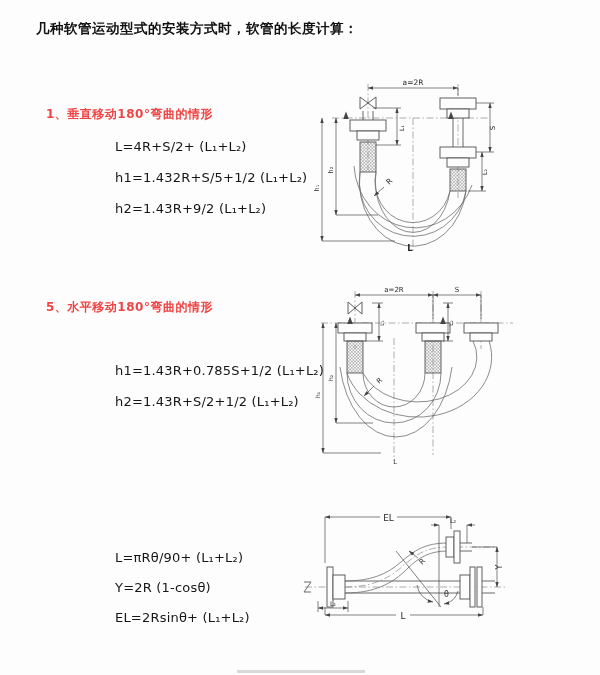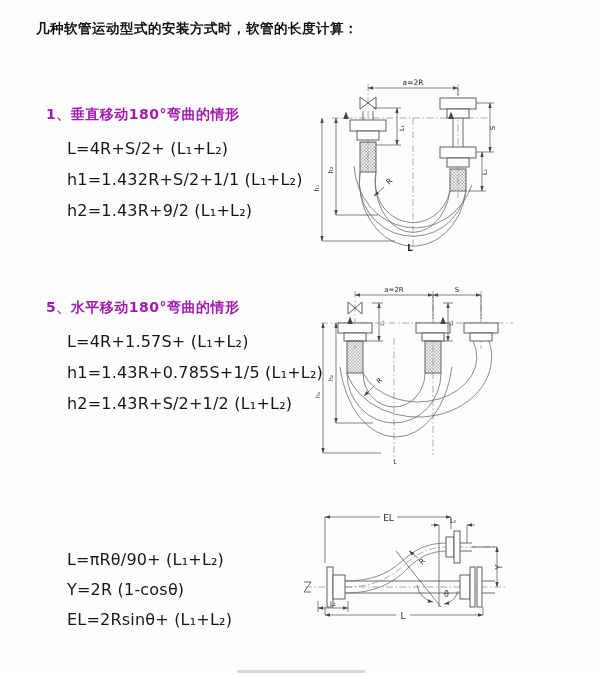--- a/index.html
+++ b/index.html
@@ -7,25 +7,25 @@
     position:relative;width:600px;height:675px;margin:0 auto;
     background:#fdfdfd;overflow:hidden;
     font-family:"DejaVu Sans","Liberation Sans",sans-serif;
     color:#1d1d1d;
   }
   .doc-title{
     position:absolute;left:36px;top:20px;
     font-size:13.5px;font-weight:600;letter-spacing:0.5px;color:#111;
   }
   .sec-heading{
-    position:absolute;font-size:14px;font-weight:600;color:#a21caf;letter-spacing:0.5px;
+    position:absolute;font-size:12px;font-weight:600;color:#ef4444;letter-spacing:0.5px;
   }
   .formula{
-    position:absolute;font-size:16px;font-weight:400;color:#161616;
-    font-family:"DejaVu Sans",sans-serif;letter-spacing:0.2px;
+    position:absolute;font-size:13px;font-weight:400;color:#161616;
+    font-family:"DejaVu Sans",sans-serif;letter-spacing:0.2px;margin-left:48px;
   }
   svg.diag{position:absolute;}
   svg.diag .ln{fill:none;stroke:#5a5a5a;stroke-width:0.9;}
   svg.diag .thin{fill:none;stroke:#6e6e6e;stroke-width:0.8;}
   svg.diag .dim{fill:none;stroke:#4a4a4a;stroke-width:0.7;}
   svg.diag .cl{fill:none;stroke:#7a7a7a;stroke-width:0.6;stroke-dasharray:7 2.5 1.5 2.5;}
   svg.diag .part{fill:#fdfdfd;stroke:#4f4f4f;stroke-width:0.9;}
   svg.diag text{fill:#2a2a2a;font-family:"DejaVu Sans",sans-serif;}
   .scan-artifact{
     position:absolute;left:237px;top:670px;width:128px;height:3px;background:#d9d9d9;
@@ -33,26 +33,25 @@
 </style>
 </head>
 <body>
 
 <div class="page">
 
   <div class="doc-title">几种软管运动型式的安装方式时，软管的长度计算：</div>
 
   <div class="sec-heading" style="left:46px;top:106px;">1、垂直移动180°弯曲的情形</div>
   <div class="formula" style="left:67px;top:139px;">L=4R+S/2+ (L₁+L₂)</div>
-  <div class="formula" style="left:67px;top:170px;">h1=1.432R+S/2+1/1 (L₁+L₂)</div>
+  <div class="formula" style="left:67px;top:170px;">h1=1.432R+S/5+1/2 (L₁+L₂)</div>
   <div class="formula" style="left:67px;top:201px;">h2=1.43R+9/2 (L₁+L₂)</div>
 
   <div class="sec-heading" style="left:46px;top:299px;">5、水平移动180°弯曲的情形</div>
-  <div class="formula" style="left:67px;top:332px;">L=4R+1.57S+ (L₁+L₂)</div>
-  <div class="formula" style="left:67px;top:363px;">h1=1.43R+0.785S+1/5 (L₁+L₂)</div>
+  <div class="formula" style="left:67px;top:363px;">h1=1.43R+0.785S+1/2 (L₁+L₂)</div>
   <div class="formula" style="left:67px;top:394px;text-align:right;">h2=1.43R+S/2+1/2 (L₁+L₂)</div>
 
   <div class="formula" style="left:67px;top:550px;">L=πRθ/90+ (L₁+L₂)</div>
   <div class="formula" style="left:67px;top:580px;">Y=2R (1-cosθ)</div>
   <div class="formula" style="left:67px;top:610px;">EL=2Rsinθ+ (L₁+L₂)</div>
 
   <svg class="diag" style="left:310px;top:70px;" width="220" height="185" viewBox="0 0 220 185">
     <defs>
       <marker id="m1" viewBox="0 0 10 10" refX="9.5" refY="5" markerWidth="8" markerHeight="8" orient="auto-start-reverse">
         <path d="M0,1.8 L10,5 L0,8.2 Z" fill="#444"></path>

